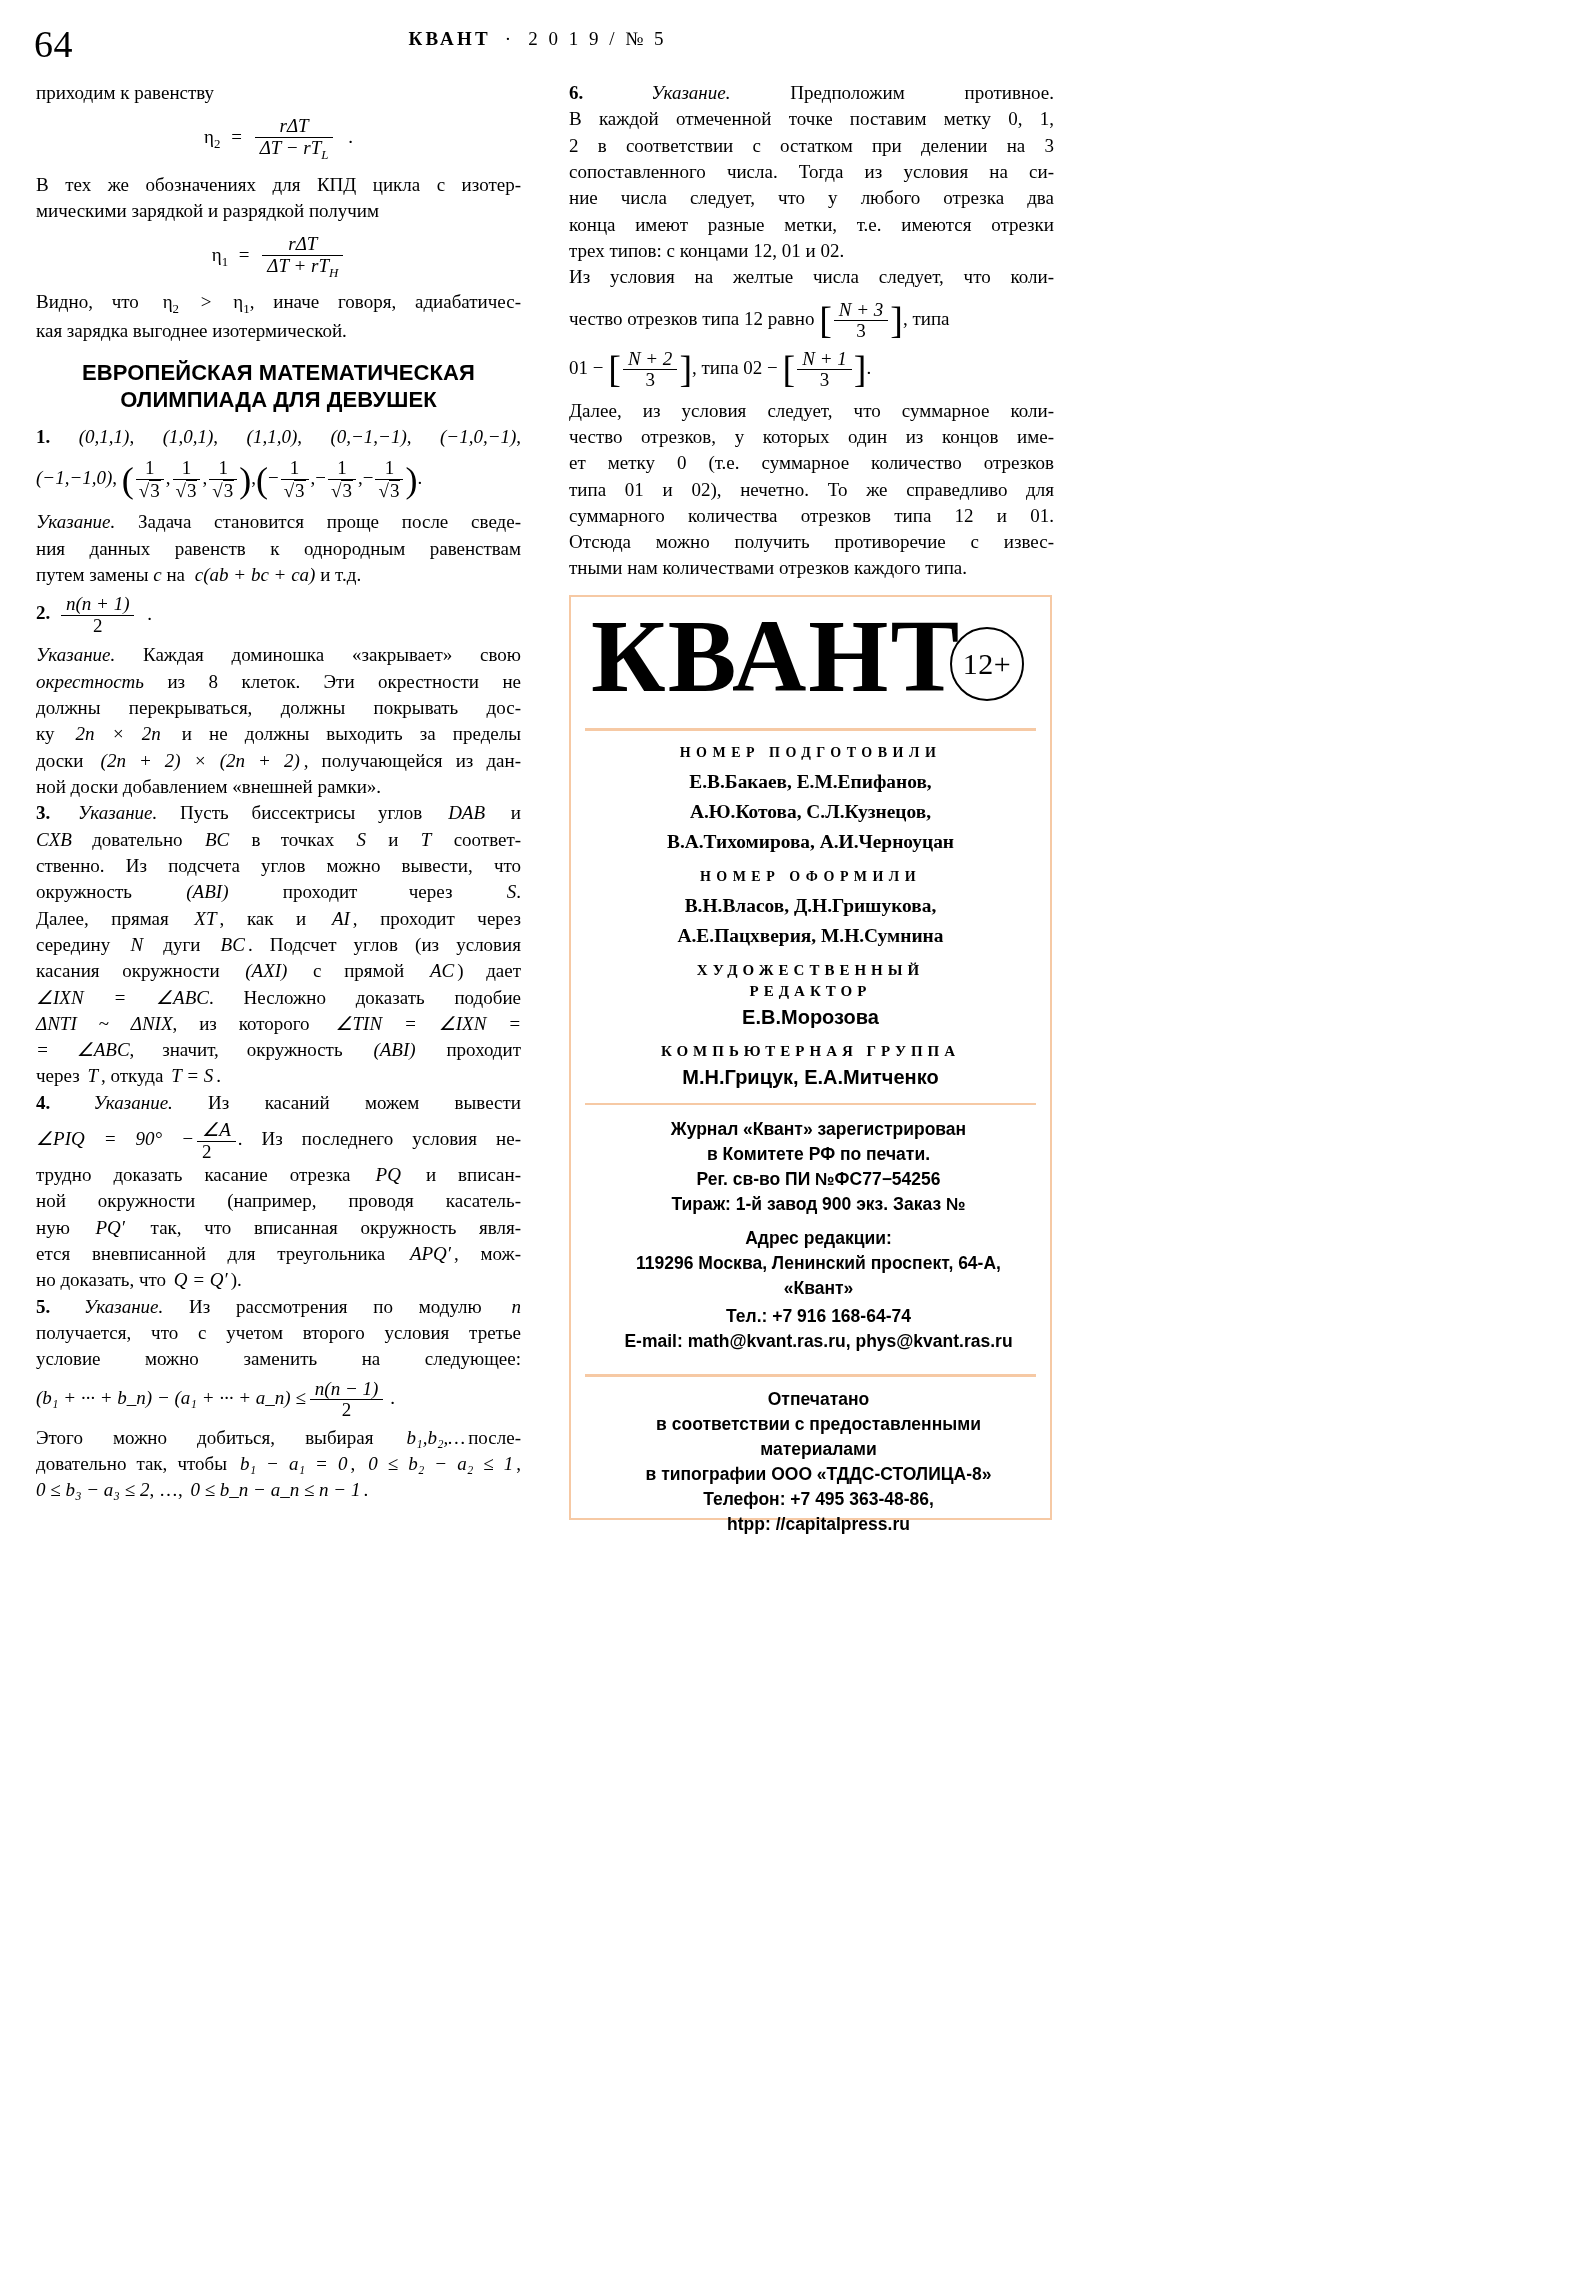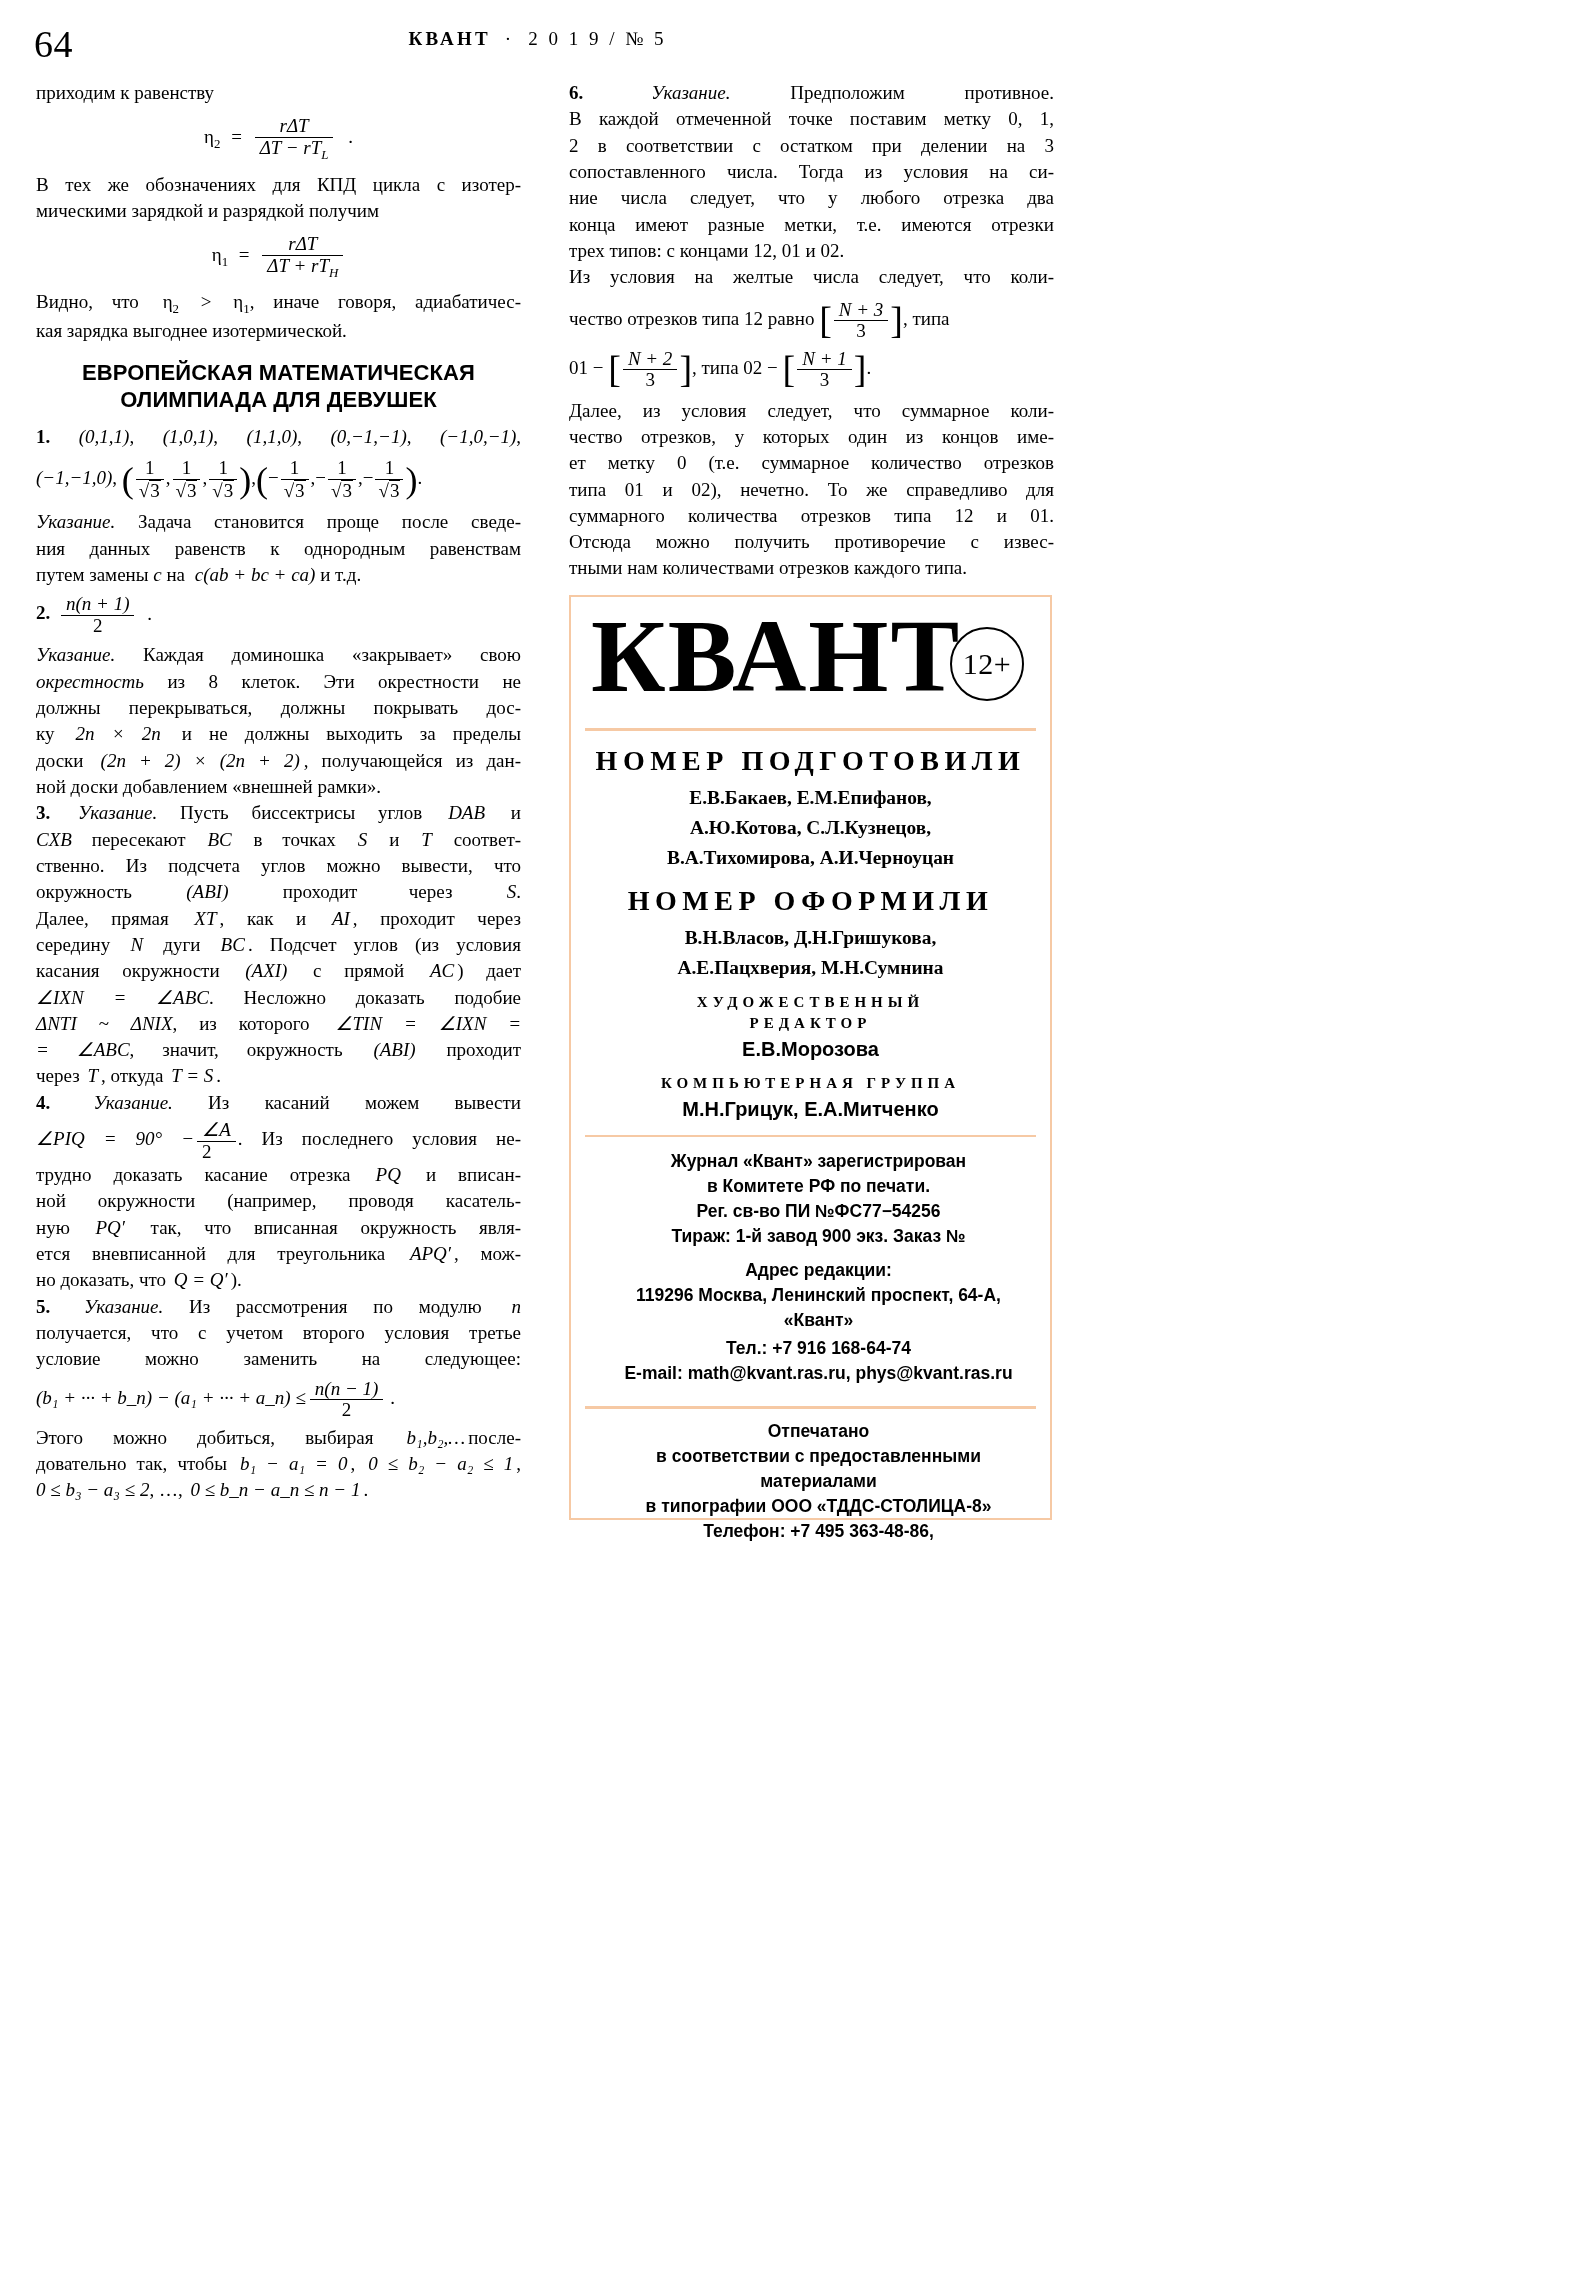--- a/index.html
+++ b/index.html
@@ -87,21 +87,21 @@
     position:absolute; right:26px; top:16px;
     width:70px; height:70px; border:2.6px solid #000; border-radius:50%;
     font-family:"Liberation Serif", serif; font-size:30px;
     display:flex; align-items:center; justify-content:center;
     letter-spacing:0.5px;
   }
   .rule { height:2.5px; background:#F6C9A4; margin:10px 14px 0 14px; }
 
   .credit-h {
     text-align:center; font-family:"Liberation Serif", serif;
-    font-weight:bold; font-size:28px; letter-spacing:5.5px;
+    font-weight:bold; font-size:14px; letter-spacing:5.5px;
     margin:14px 0 8px 0;
   }
   .credit-n {
     text-align:center; font-family:Liberation Serif, serif;
     font-weight:bold; font-size:19.4px; line-height:1.34;
     margin:0 0 4px 0;
   }
   .credit-n-big {
     text-align:center; font-family:"Liberation Sans", sans-serif;
     font-weight:bold; font-size:20px; line-height:1.34; margin:2px 0 4px 0;
@@ -225,21 +225,21 @@
     <p class="nojust">ной доски добавлением «внешней рамки».</p>
 
     <p class="just">
       <span class="num">3.</span>
       <span class="it" style="padding-left:5px">Указание.</span><span> Пусть биссектрисы углов</span>
       <span class="mi" style="padding:0 3px">DAB</span>
       <span>и</span>
     </p>
     <p class="just">
       <span class="mi">CXB</span>
-      <span>пересекают</span>
+      <span>довательно</span>
       <span class="mi" style="padding:0 2px">BC</span>
       <span>в точках</span>
       <span class="mi" style="padding:0 2px">S</span>
       <span>и</span>
       <span class="mi" style="padding:0 2px">T</span>
       <span>соответ-</span>
     </p>
     <p class="just">ственно. Из подсчета углов можно вывести, что</p>
     <p class="just">
       <span>окружность</span>

